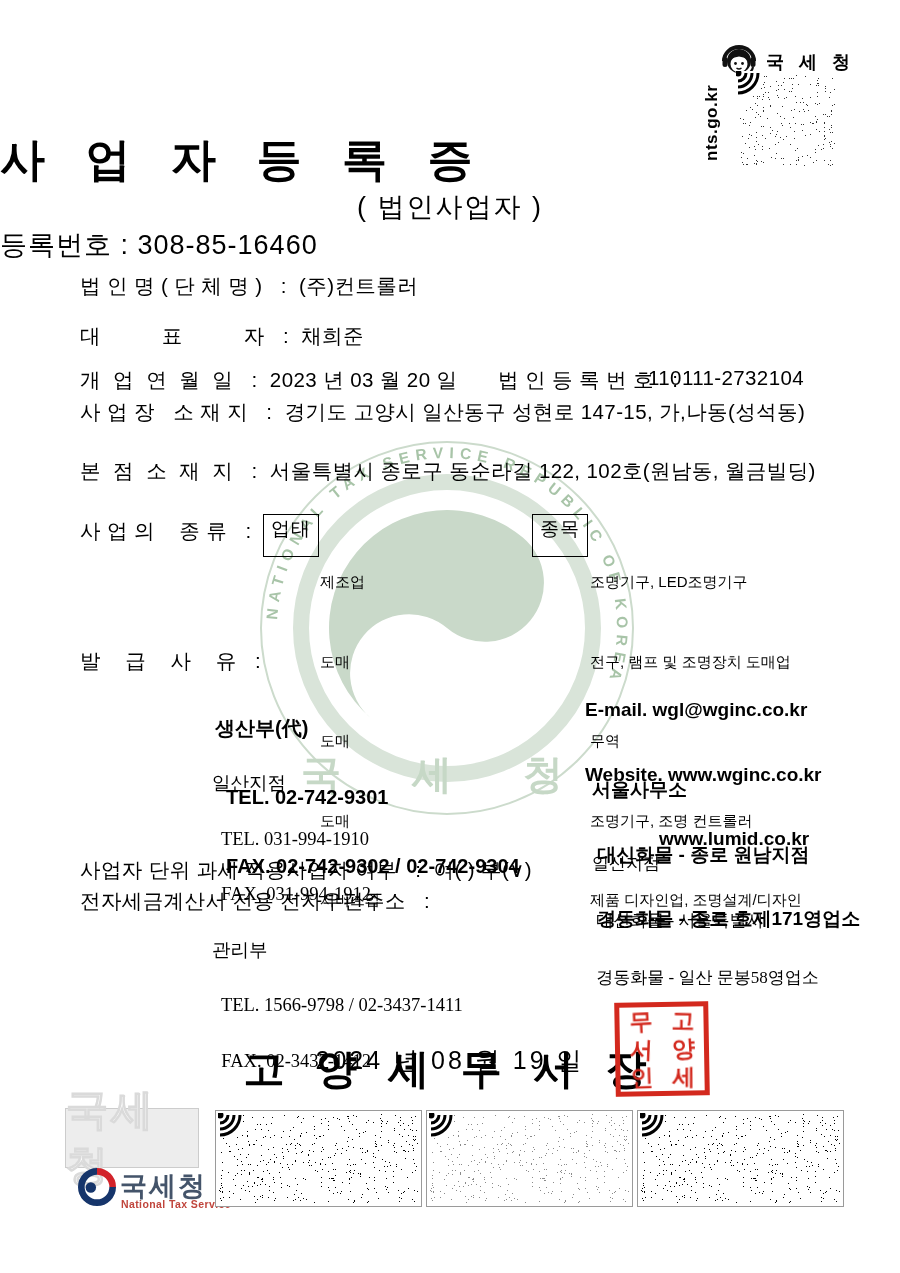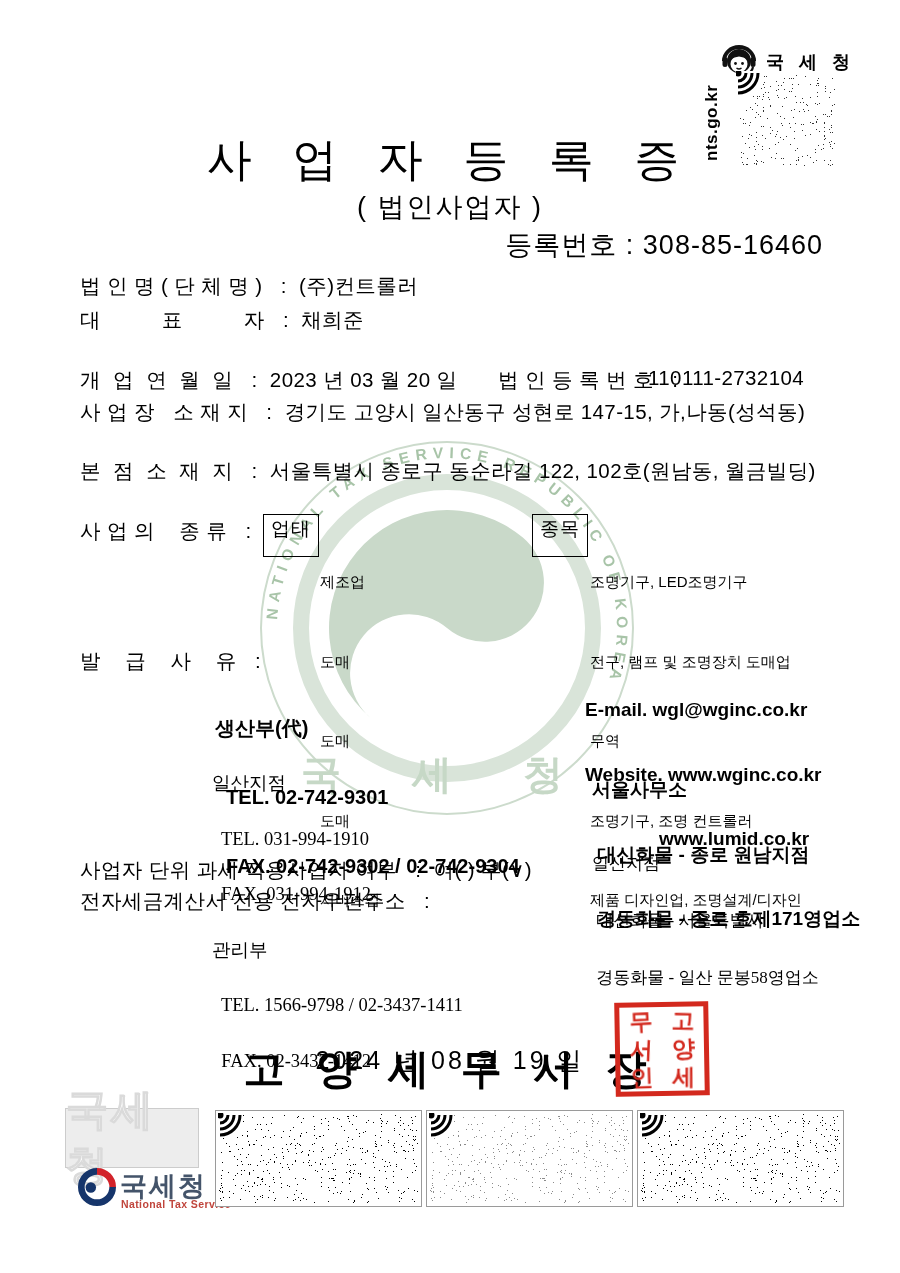--- a/index.html
+++ b/index.html
@@ -1,22 +1,22 @@
 <!DOCTYPE html>
 <html><head>
 <meta charset="utf-8">
 <style>
   html,body{margin:0;padding:0;background:#888;}
   .page{position:relative;width:900px;height:1273px;background:#ffffff;overflow:hidden;
         font-family:"Liberation Sans","DejaVu Sans",sans-serif;color:#000;margin:0 auto;}
   .abs{position:absolute;}
   
-  .title-main{left:0;top:130px;width:900px;text-align:center;font-size:45px;font-weight:400;letter-spacing:14px;}
+  .title-main{left:0;top:130px;width:900px;font-size:45px;font-weight:700;letter-spacing:14px;}
   .title-sub{left:0;top:189px;width:900px;text-align:center;font-size:27px;letter-spacing:2px;}
-  .title-reg{left:0;top:227px;width:804px;text-align:right;font-size:27px;letter-spacing:1px;margin-left:19px;}
+  .title-reg{left:0;top:227px;width:804px;text-align:left;font-size:27px;letter-spacing:1px;}
   
   .row{left:80px;font-size:20.5px;letter-spacing:0.4px;white-space:pre;}
   .lbl{display:inline-block;}
   
   .type-box{border:1.5px solid #000;font-size:19px;padding:1px 7px 14px 7px;letter-spacing:1px;}
   .col-list{line-height:26.5px;font-size:15px;white-space:pre;}
   
   .roundbold{font-weight:700;font-size:20px;line-height:23px;white-space:pre;}
   .serifblk{font-family:"Liberation Serif","DejaVu Serif",serif;font-size:18.5px;line-height:18.5px;white-space:pre;}
   .rb-sm{font-weight:700;font-size:19px;line-height:21.5px;white-space:pre;}
@@ -107,21 +107,21 @@
       <path d="M22 2 A20 20 0 0 1 2 22" fill="none" stroke="#000" stroke-width="3"></path>
     </svg>
   </div>
 
   <div class="abs title-main">사 업 자 등 록 증</div>
   <div class="abs title-sub">( 법인사업자 )</div>
   <div class="abs title-reg"><span>등록번호 : </span><span>308-85-16460</span></div>
 
   <div class="abs row" style="top:272px"><span class="lbl">법 인 명 ( 단 체 명 )   :  </span><span>(주)컨트롤러</span></div>
 
-  <div class="abs row" style="top:306px"><span class="lbl">대          표          자   :  </span><span>채희준</span></div>
+  <div class="abs row" style="top:322px"><span class="lbl">대          표          자   :  </span><span>채희준</span></div>
 
   <div class="abs row" style="top:366px;width:800px"><span class="lbl">개  업  연  월  일   :  </span><span>2023 년 03 월 20 일</span><span style="position:absolute;left:418px">법 인 등 록 번 호   :  </span><span style="position:absolute;left:568px">110111-2732104</span></div>
 
   <div class="abs row" style="top:398px"><span class="lbl">사 업 장   소 재 지   :  </span><span>경기도 고양시 일산동구 성현로 147-15, 가,나동(성석동)</span></div>
 
   <div class="abs row" style="top:457px"><span class="lbl">본  점  소  재  지   :  </span><span>서울특별시 종로구 동순라길 122, 102호(원남동, 월금빌딩)</span></div>
 
   <div class="abs row" style="top:517px">사 업 의    종 류   : </div>
   <span class="abs type-box" style="left:263px;top:514px">업태</span>
   <div class="abs col-list" style="left:320px;top:516px">

